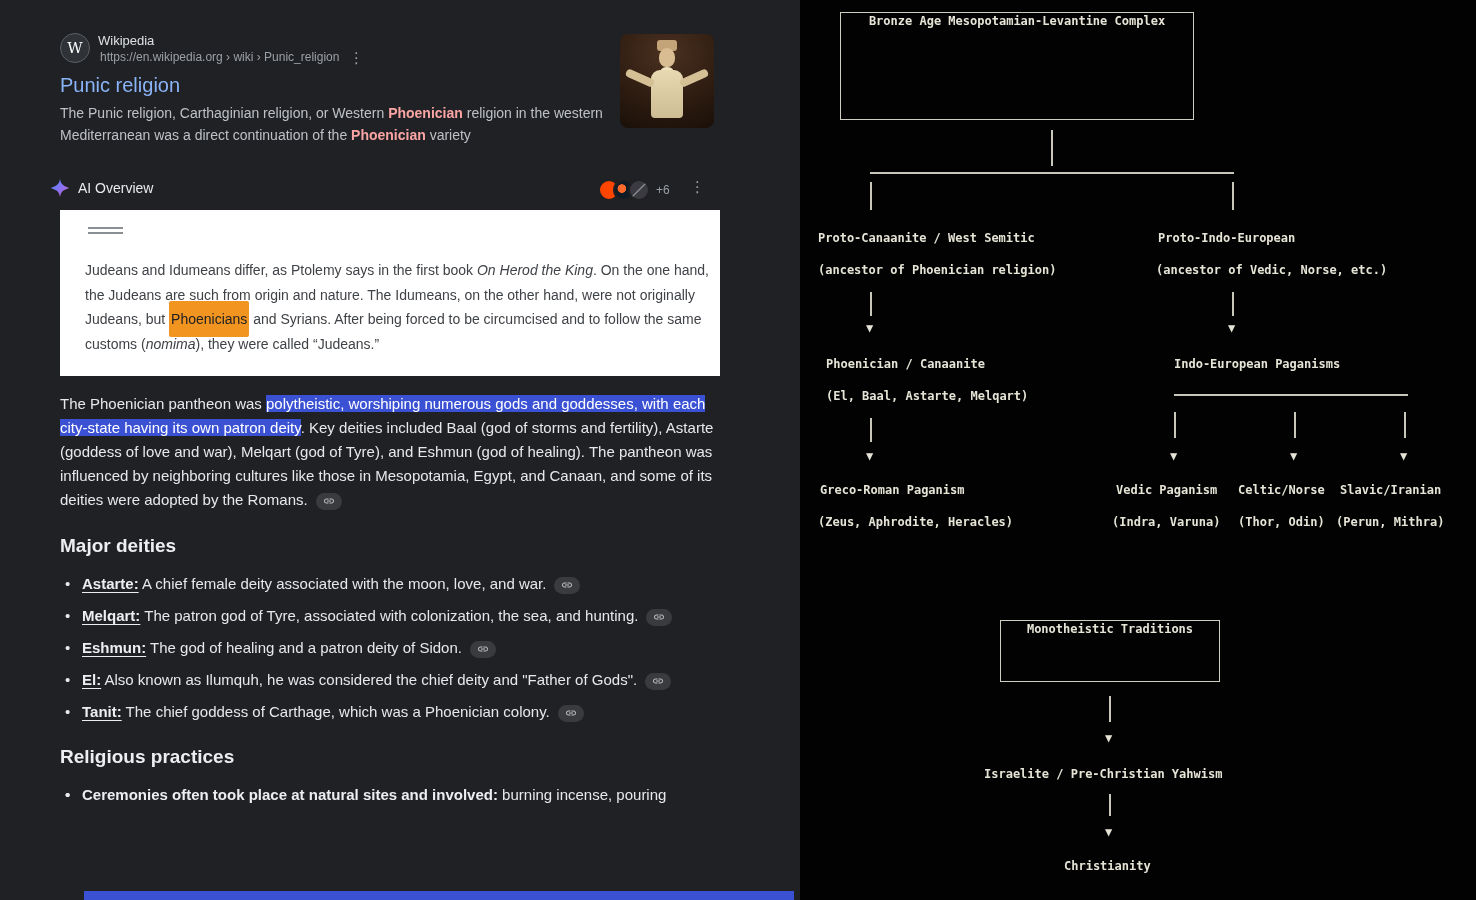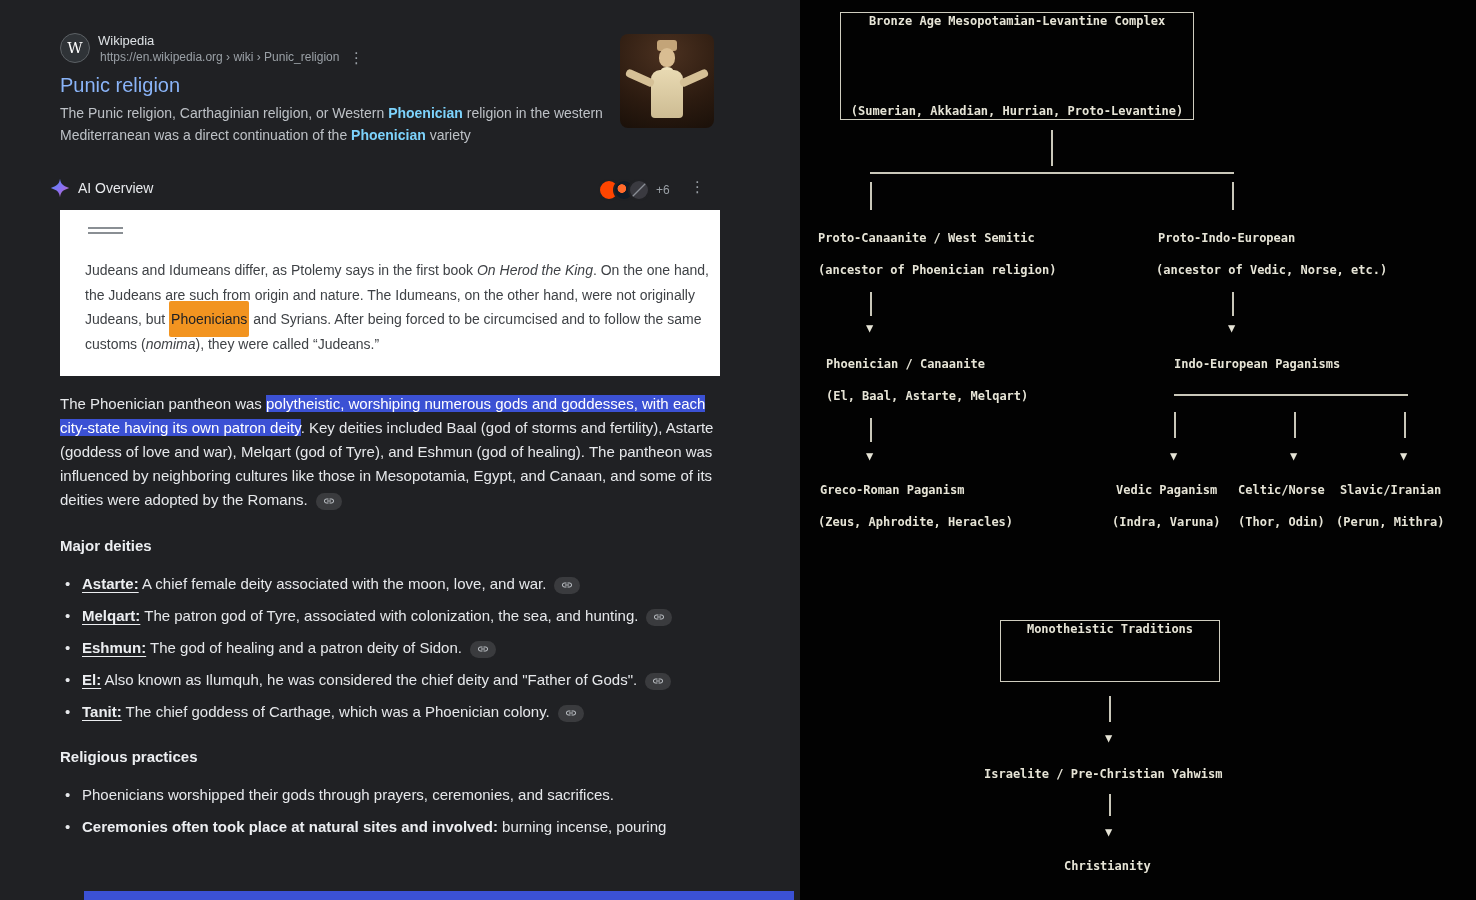--- a/index.html
+++ b/index.html
@@ -11,21 +11,21 @@
 
   .favicon{position:absolute;left:60px;top:33px;width:28px;height:28px;border-radius:50%;
            background:#2f3337;border:1px solid #5c6165;display:flex;align-items:center;justify-content:center;
            font-family:"DejaVu Serif",serif;font-size:15px;color:#fff;}
   .site{position:absolute;left:98px;top:33px;font-size:13px;color:#dde1e4;}
   .crumb{position:absolute;left:100px;top:50px;font-size:12px;color:#9aa0a6;}
   .dots{position:absolute;font-size:15px;color:#9aa0a6;line-height:1;letter-spacing:0;cursor:pointer;}
   .rdots{left:349px;top:50px;}
   .rtitle{position:absolute;left:60px;top:74px;font-size:20px;color:#8ab4f8;cursor:pointer;}
   .snip{position:absolute;left:60px;top:102px;width:548px;font-size:14px;line-height:22px;color:#bdc1c6;}
-  .snip b{font-weight:700;color:#7dd3fc;}
+  .snip b{font-weight:700;color:#fca5a5;}
 
   .thumb{position:absolute;left:620px;top:34px;width:94px;height:94px;border-radius:8px;overflow:hidden;
          background:radial-gradient(120% 100% at 50% 20%,#4b3120 0%,#2c1b10 55%,#150d07 100%);cursor:pointer;}
   .st-crown{position:absolute;left:37px;top:6px;width:20px;height:11px;border-radius:3px;background:#c3a478;}
   .st-head{position:absolute;left:39px;top:14px;width:16px;height:19px;border-radius:50% 50% 45% 45%;background:#d9bd92;}
   .st-neck{position:absolute;left:41px;top:33px;width:12px;height:6px;border-radius:50%;background:#f0e4c0;}
   .st-torso{position:absolute;left:31px;top:36px;width:32px;height:48px;border-radius:9px 9px 4px 4px;
             background:linear-gradient(#e8d9b2,#cdbc93);}
   .st-arm{position:absolute;top:40px;width:30px;height:8px;border-radius:4px;background:#d5c096;}
   .st-arm.l{left:5px;transform:rotate(24deg);}
@@ -44,21 +44,21 @@
   .card{position:absolute;left:60px;top:210px;width:660px;height:166px;background:#ffffff;}
   .dash{position:absolute;left:28px;width:35px;height:2px;background:#8a8f94;}
   .d1{top:17px;} .d2{top:22px;}
   .quote{position:absolute;left:25px;top:48px;width:628px;margin:0;font-size:14px;line-height:24.5px;color:#3f4246;}
   .it{font-style:italic;}
   .hl-orange{background:#f29420;color:#202124;padding:10px 2px;border-radius:2px;}
 
   .ov{position:absolute;left:60px;top:392px;width:658px;color:#e6e8eb;font-size:15px;line-height:24px;}
   .ov p{margin:0;}
   .sel{background:#3b51d4;color:#ffffff;}
-  .ov h2{font-size:15px;font-weight:700;color:#eceef1;margin:22px 0 14px 0;}
+  .ov h2{font-size:19px;font-weight:700;color:#eceef1;margin:22px 0 14px 0;}
   .li{position:relative;padding-left:22px;margin-bottom:9px;line-height:23px;}
   .li .bullet{position:absolute;left:5px;top:0;}
   .bullet::before{content:"•";}
   .term{font-weight:700;color:#eceef1;text-decoration:underline;text-underline-offset:3px;cursor:pointer;}
   .bterm{font-weight:700;color:#eceef1;}
   .pill{display:inline-flex;align-items:center;justify-content:center;width:26px;height:17px;border-radius:9px;
         background:#3a3b3e;margin-left:8px;vertical-align:-2px;cursor:pointer;}
   .pill svg{width:12px;height:12px;fill:#bdc1c6;}
   .selbar{position:absolute;left:84px;top:891px;width:710px;height:9px;background:#3b51d4;}
 
@@ -154,32 +154,31 @@
             </svg>
           </span></div>
       <div class="li"><span class="bullet"></span><span class="term">Tanit:</span><span> The chief goddess of Carthage, which was a Phoenician colony.</span><span class="pill">
             <svg viewBox="0 0 24 24">
               <path d="M3.9 12c0-1.71 1.39-3.1 3.1-3.1h4V7H7c-2.76 0-5 2.24-5 5s2.24 5 5 5h4v-1.9H7c-1.71 0-3.1-1.39-3.1-3.1zM8 13h8v-2H8v2zm9-6h-4v1.9h4c1.71 0 3.1 1.39 3.1 3.1s-1.39 3.1-3.1 3.1h-4V17h4c2.76 0 5-2.24 5-5s-2.24-5-5-5z"></path>
             </svg>
           </span></div>
 
       <h2>Religious practices</h2>
 
-      <div class="li"><span class="bullet"></span><span>Phoenicians worshipped their gods through prayers, ceremonies, and sacrifices.</span></div>
+      <div class="li"><span class="bullet"></span></div>
       <div class="li"><span class="bullet"></span><span class="bterm">Ceremonies often took place at natural sites and involved:</span><span> burning incense, pouring</span></div>
     </div>
 
     <div class="selbar"></div>
   </div>
 
   <div class="rp">
 
     <div class="dbox" style="left:40px;top:12px;width:354px;height:108px">
       <div class="dbl">Bronze Age Mesopotamian-Levantine Complex</div>
-      <div class="dbl">(Sumerian, Akkadian, Hurrian, Proto-Levantine)</div>
     </div>
 
     <div class="vb" style="left:251px;top:130px;height:36px"></div>
     <div class="hlz" style="left:70px;top:172px;width:364px"></div>
     <div class="vb" style="left:70px;top:182px;height:28px"></div>
     <div class="vb" style="left:432px;top:182px;height:28px"></div>
 
     <div class="dt" style="left:18px;top:230px">Proto-Canaanite / West Semitic</div>
     <div class="dt" style="left:18px;top:262px">(ancestor of Phoenician religion)</div>
     <div class="vb" style="left:70px;top:292px;height:24px"></div>

